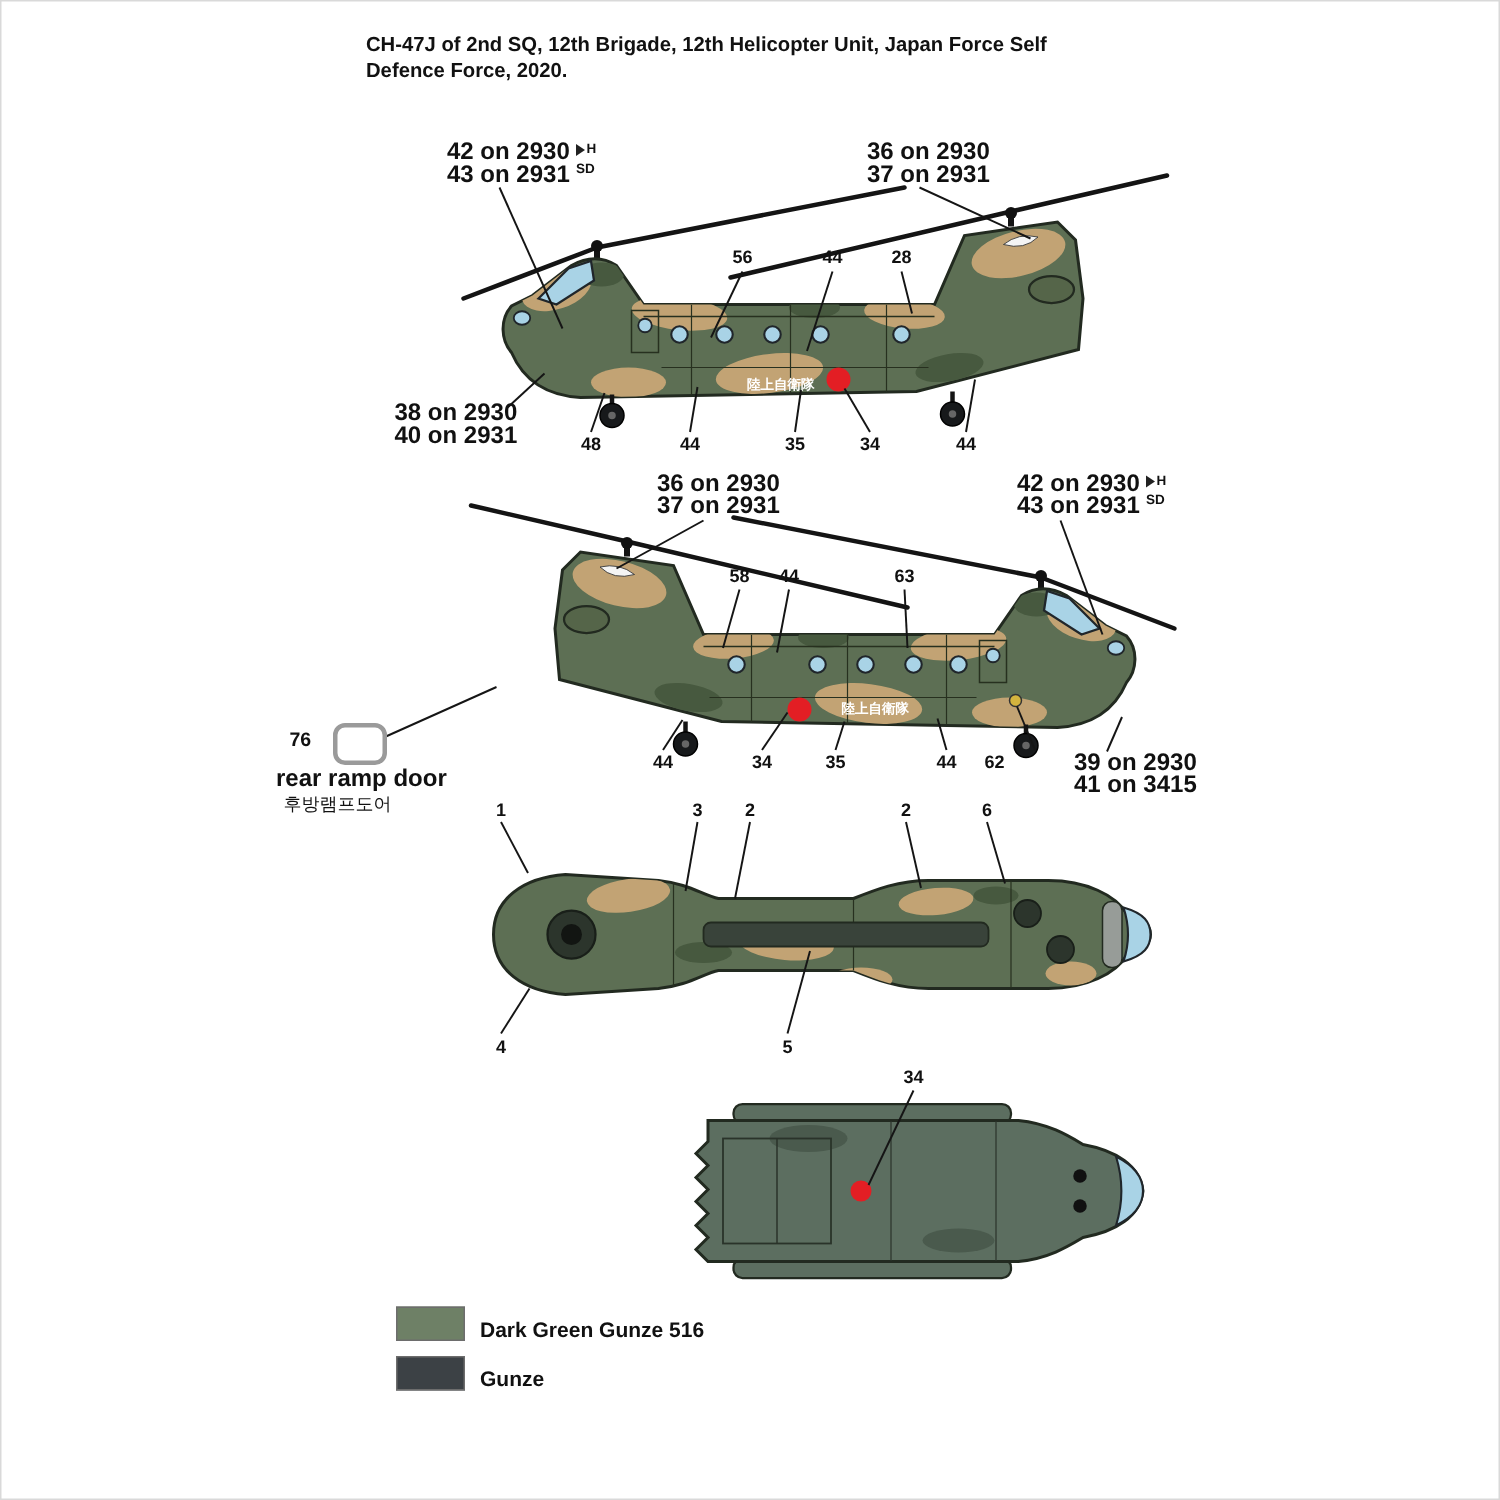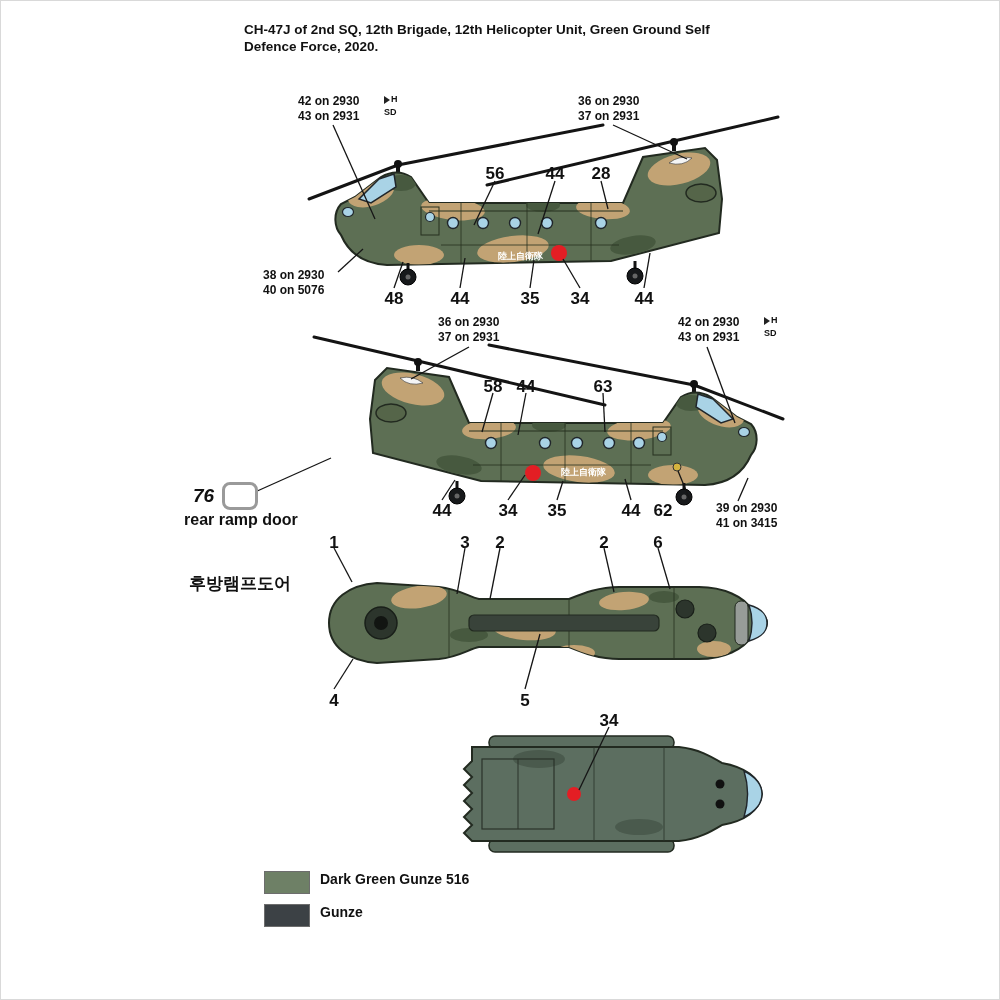--- a/index.html
+++ b/index.html
@@ -2,32 +2,32 @@
 <html><head>
 <meta charset="utf-8">
 <style>
   html,body{margin:0;padding:0;background:#fff;}
   .sheet{position:relative;width:1000px;height:1000px;background:#ffffff;
          font-family:"Liberation Sans",sans-serif;overflow:hidden;
          border:1px solid #d9d9d9;box-sizing:border-box;color:#111;}
   .art{position:absolute;left:0;top:0;}
   .title{position:absolute;left:243px;top:20px;width:570px;
          font-size:13.5px;font-weight:bold;line-height:17px;}
-  .callout{position:absolute;font-size:12px;font-weight:bold;line-height:15px;white-space:nowrap;}
-  .num{position:absolute;font-size:17px;font-weight:bold;transform:translateX(-50%);white-space:nowrap;}
+  .callout{position:absolute;font-size:16px;font-weight:bold;line-height:15px;white-space:nowrap;}
+  .num{position:absolute;font-size:12px;font-weight:bold;transform:translateX(-50%);white-space:nowrap;}
   .marks{position:absolute;font-size:9px;font-weight:bold;line-height:13px;}
   .tri{display:inline-block;width:0;height:0;border-left:6px solid #222;
        border-top:4px solid transparent;border-bottom:4px solid transparent;
        vertical-align:middle;margin-right:1px;}
-  .ramp-num{position:absolute;font-size:19px;font-weight:bold;font-style:italic;}
+  .ramp-num{position:absolute;font-size:13px;font-weight:bold;}
   .ramp-icon{position:absolute;left:221px;top:481px;width:30px;height:22px;
              border:3px solid #9a9a9a;border-radius:8px;background:#fff;}
   .ramp-label{position:absolute;font-size:16px;font-weight:bold;}
-  .ramp-label-kr{position:absolute;font-size:17px;font-weight:bold;margin-top:44px;}
-  .legend-item{position:absolute;display:flex;align-items:flex-start;gap:10px;}
+  .ramp-label-kr{position:absolute;font-size:12px;font-weight:normal;}
+  .legend-item{position:absolute;display:flex;align-items:flex-end;gap:10px;}
   .swatch{width:46px;height:23px;border:1px solid #6d6d6d;box-sizing:border-box;}
   .legend-label{font-size:14px;font-weight:bold;}
 </style>
 </head>
 <body>
 
 <div class="sheet">
 
   <svg class="art" width="1000" height="1000" viewBox="0 0 1000 1000">
     <defs>
@@ -191,39 +191,39 @@
       <line x1="603" y1="547" x2="613" y2="591"></line>
       <line x1="657" y1="547" x2="669" y2="588"></line>
       <line x1="333" y1="688" x2="352" y2="658"></line>
       <line x1="524" y1="688" x2="539" y2="633"></line>
 
       <line x1="608" y1="726" x2="578" y2="789"></line>
     </g>
   </svg>
 
   <div class="title">
-    <div>CH-47J of 2nd SQ, 12th Brigade, 12th Helicopter Unit, Green Ground Self</div>
+    <div>CH-47J of 2nd SQ, 12th Brigade, 12th Helicopter Unit, Japan Force Self</div>
     <div>Defence Force, 2020.</div>
   </div>
 
   <div class="callout" style="left:297px;top:93px">
     <div>42 on 2930</div>
     <div>43 on 2931</div>
   </div>
   <div class="marks" style="left:383px;top:92px">
     <div><span class="tri"></span><span>H</span></div>
     <div>SD</div>
   </div>
   <div class="callout" style="left:577px;top:93px">
     <div>36 on 2930</div>
     <div>37 on 2931</div>
   </div>
   <div class="callout" style="left:262px;top:267px">
     <div>38 on 2930</div>
-    <div>40 on 5076</div>
+    <div>40 on 2931</div>
   </div>
 
   <div class="num" style="left:494px;top:163px">56</div>
   <div class="num" style="left:554px;top:163px">44</div>
   <div class="num" style="left:600px;top:163px">28</div>
   <div class="num" style="left:393px;top:288px">48</div>
   <div class="num" style="left:459px;top:288px">44</div>
   <div class="num" style="left:529px;top:288px">35</div>
   <div class="num" style="left:579px;top:288px">34</div>
   <div class="num" style="left:643px;top:288px">44</div>

